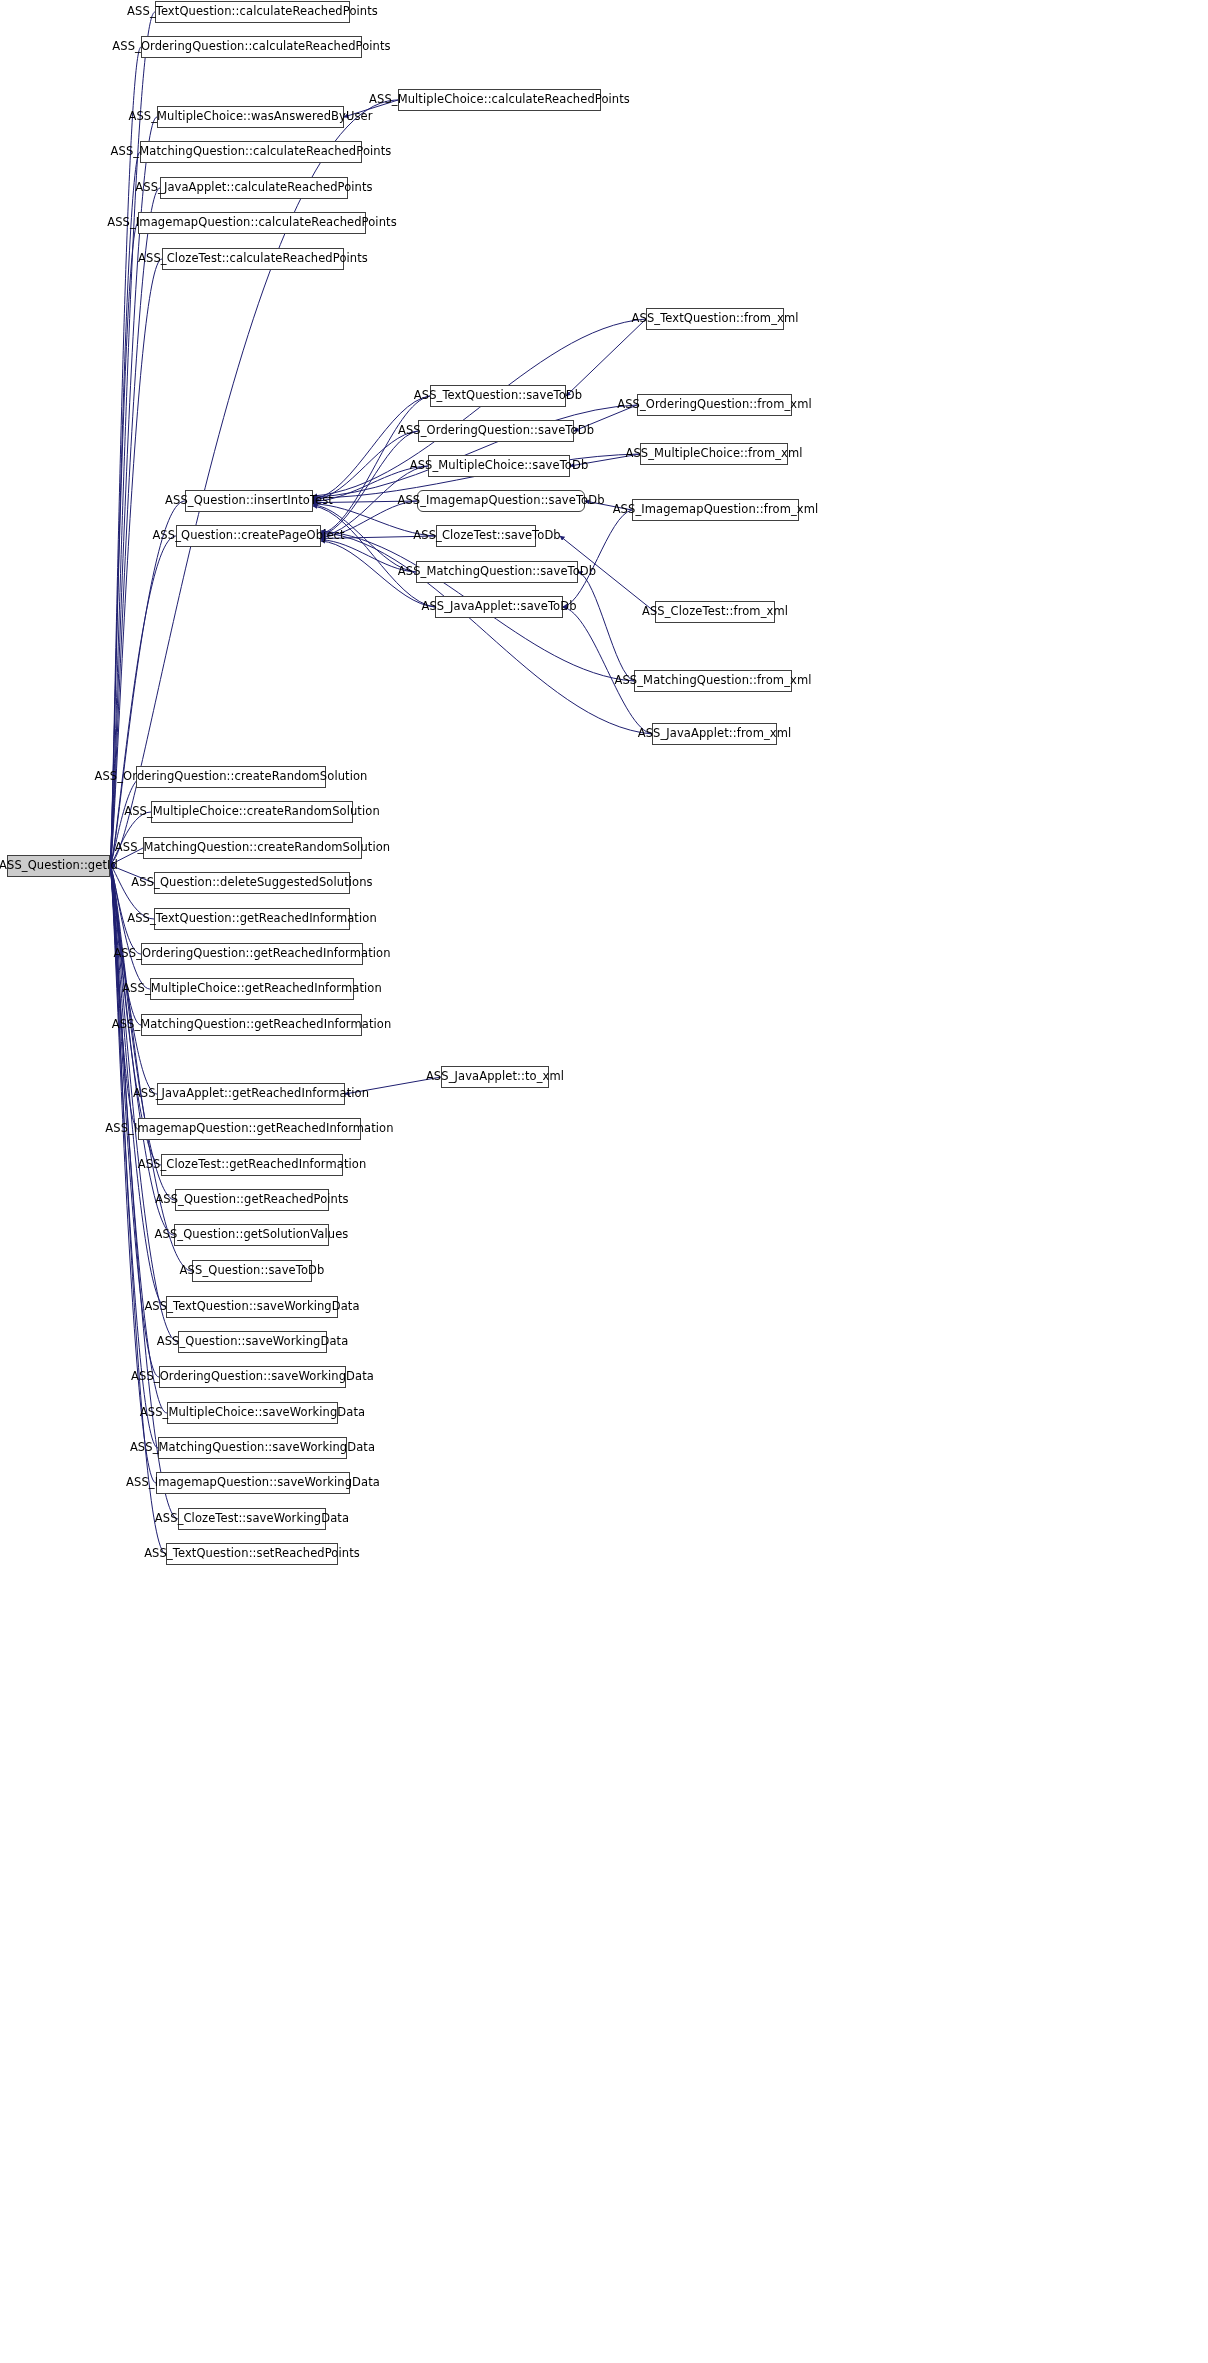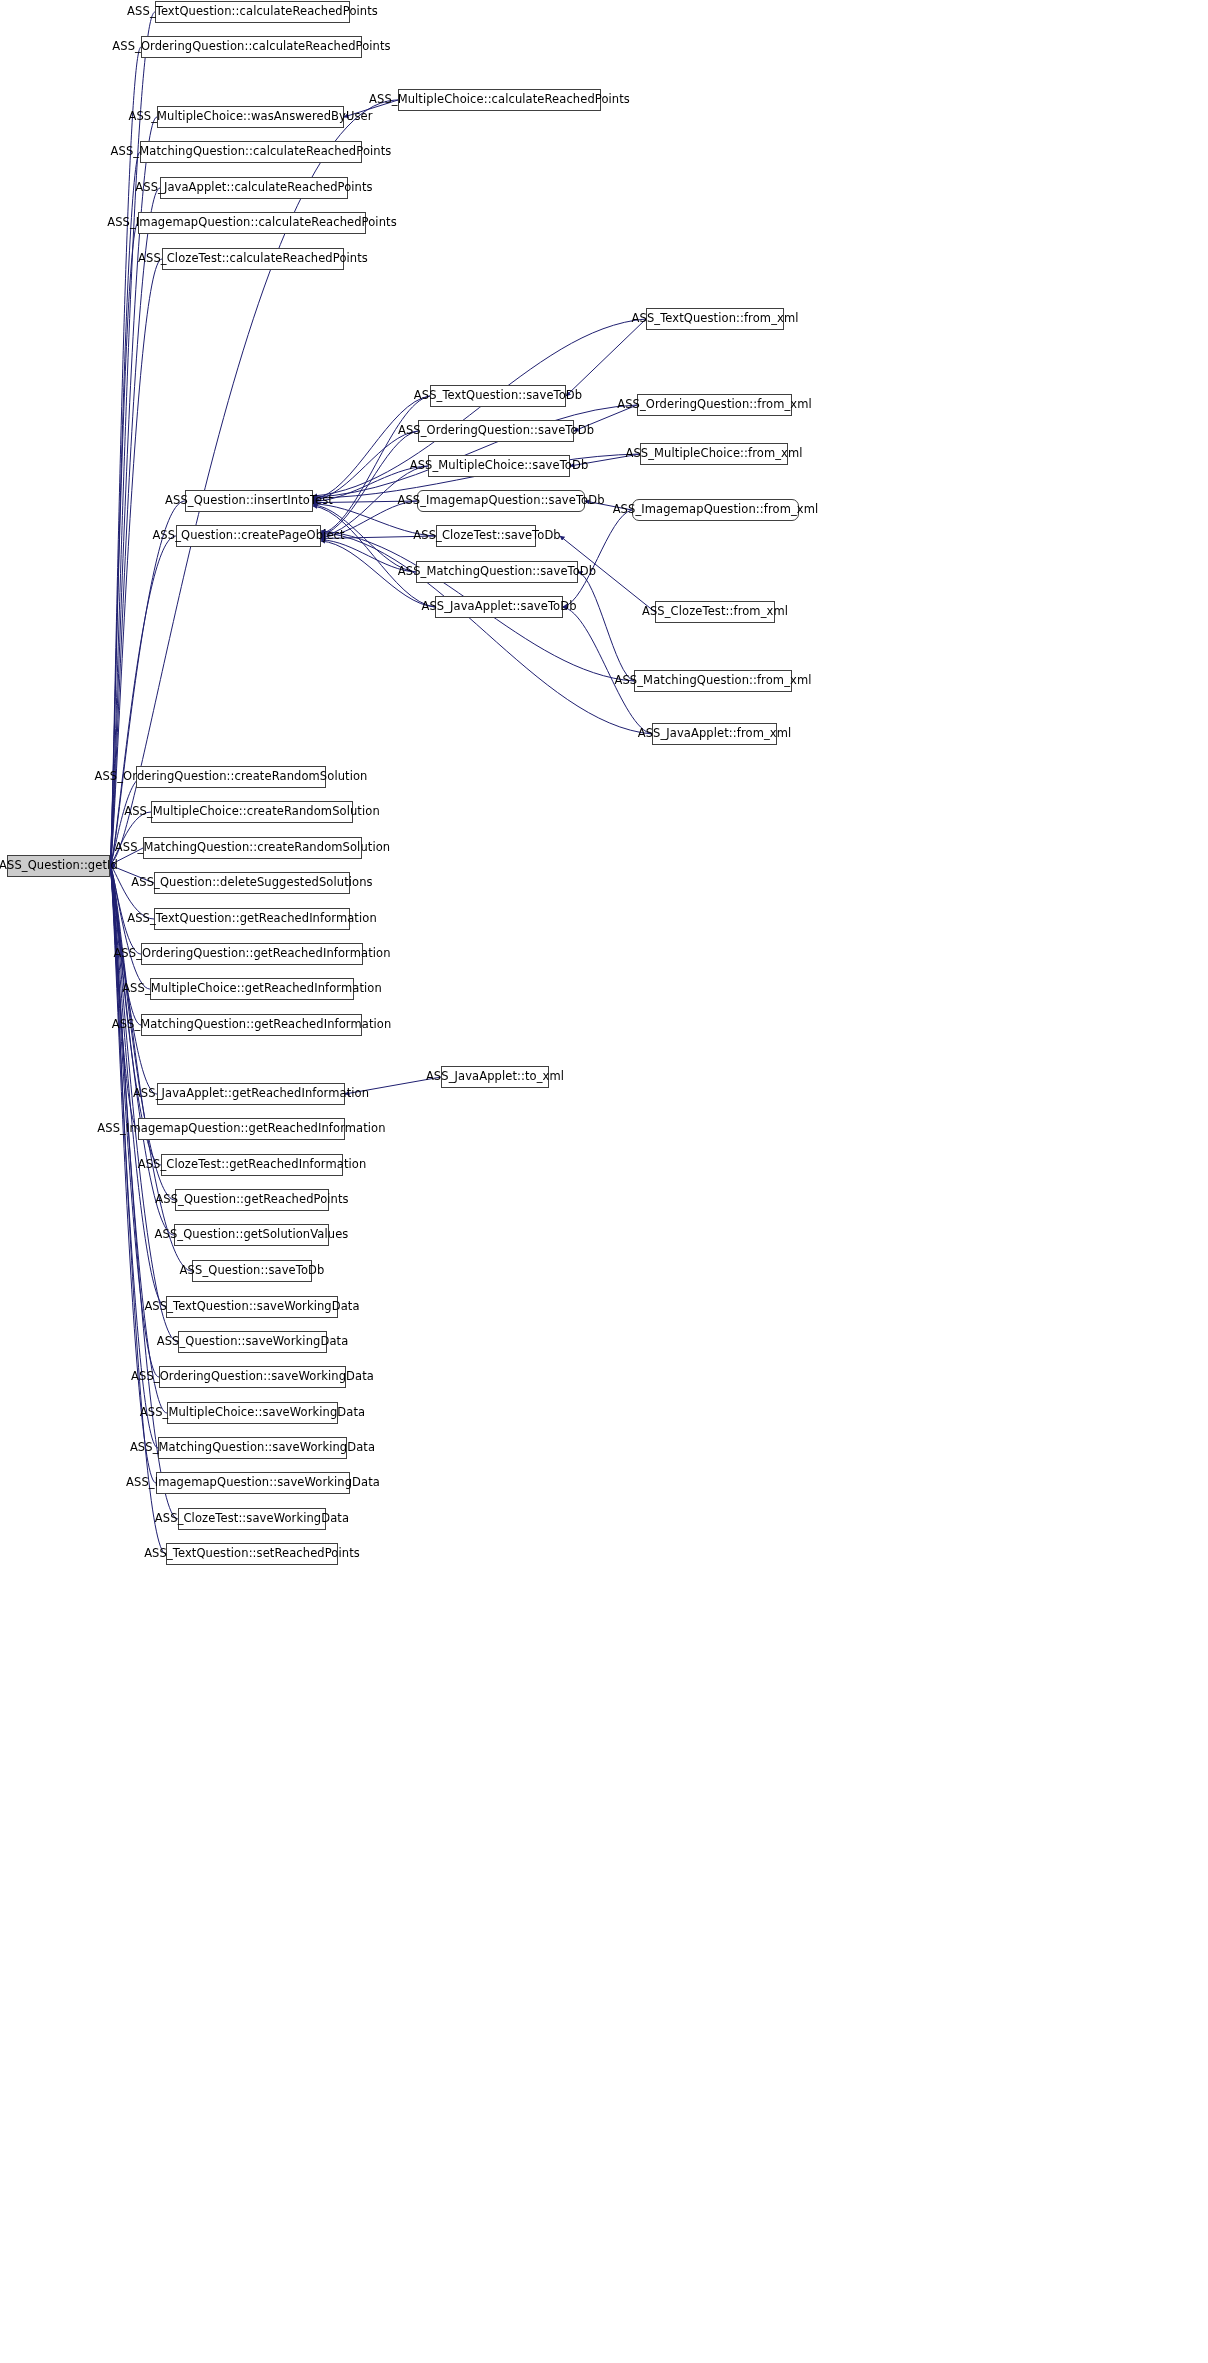--- a/index.html
+++ b/index.html
@@ -128,40 +128,40 @@
       <div class="node" style="left: 138px; top: 212px; width: 228px;">ASS_ImagemapQuestion::calculateReachedPoints</div>
       <div class="node" style="left: 162px; top: 248px; width: 182px;">ASS_ClozeTest::calculateReachedPoints</div>
       <div class="node" style="left: 646px; top: 308px; width: 138px;">ASS_TextQuestion::from_xml</div>
       <div class="node" style="left: 430px; top: 385px; width: 136px; text-align: right;">ASS_TextQuestion::saveToDb</div>
       <div class="node" style="left: 637px; top: 394px; width: 155px;">ASS_OrderingQuestion::from_xml</div>
       <div class="node" style="left: 418px; top: 420px; width: 156px;">ASS_OrderingQuestion::saveToDb</div>
       <div class="node" style="left: 640px; top: 443px; width: 148px;">ASS_MultipleChoice::from_xml</div>
       <div class="node" style="left: 428px; top: 455px; width: 142px;">ASS_MultipleChoice::saveToDb</div>
       <div class="node" style="left: 185px; top: 490px; width: 128px;">ASS_Question::insertIntoTest</div>
       <div class="node" style="left: 417px; top: 490px; width: 168px; border-radius: 6px;">ASS_ImagemapQuestion::saveToDb</div>
-      <div class="node" style="left: 632px; top: 499px; width: 167px; border-radius: 7px;">ASS_ImagemapQuestion::from_xml</div>
+      <div class="node" style="left: 632px; top: 499px; width: 167px;">ASS_ImagemapQuestion::from_xml</div>
       <div class="node" style="left: 176px; top: 525px; width: 145px;">ASS_Question::createPageObject</div>
       <div class="node" style="left: 436px; top: 525px; width: 100px; padding-left: 8px;">ASS_ClozeTest::saveToDb</div>
       <div class="node" style="left: 416px; top: 561px; width: 162px;">ASS_MatchingQuestion::saveToDb</div>
       <div class="node" style="left: 655px; top: 601px; width: 120px;">ASS_ClozeTest::from_xml</div>
       <div class="node" style="left: 435px; top: 596px; width: 128px;">ASS_JavaApplet::saveToDb</div>
       <div class="node" style="left: 634px; top: 670px; width: 158px;">ASS_MatchingQuestion::from_xml</div>
       <div class="node" style="left: 652px; top: 723px; width: 125px;">ASS_JavaApplet::from_xml</div>
       <div class="node" style="left: 136px; top: 766px; width: 190px;">ASS_OrderingQuestion::createRandomSolution</div>
       <div class="node" style="left: 151px; top: 801px; width: 202px;">ASS_MultipleChoice::createRandomSolution</div>
       <div class="node" style="left: 143px; top: 837px; width: 219px;">ASS_MatchingQuestion::createRandomSolution</div>
       <div class="node root" style="left: 7px; top: 855px; width: 103px;">ASS_Question::getId</div>
       <div class="node" style="left: 154px; top: 872px; width: 196px;">ASS_Question::deleteSuggestedSolutions</div>
       <div class="node" style="left: 154px; top: 908px; width: 196px;">ASS_TextQuestion::getReachedInformation</div>
       <div class="node" style="left: 141px; top: 943px; width: 222px;">ASS_OrderingQuestion::getReachedInformation</div>
       <div class="node" style="left: 150px; top: 978px; width: 204px;">ASS_MultipleChoice::getReachedInformation</div>
       <div class="node" style="left: 141px; top: 1014px; width: 221px;">ASS_MatchingQuestion::getReachedInformation</div>
       <div class="node" style="left: 441px; top: 1066px; width: 108px;">ASS_JavaApplet::to_xml</div>
       <div class="node" style="left: 157px; top: 1083px; width: 188px;">ASS_JavaApplet::getReachedInformation</div>
-      <div class="node" style="left: 138px; top: 1118px; width: 207px;">ASS_ImagemapQuestion::getReachedInformation</div>
+      <div class="node" style="left: 138px; top: 1118px; width: 223px;">ASS_ImagemapQuestion::getReachedInformation</div>
       <div class="node" style="left: 161px; top: 1154px; width: 182px;">ASS_ClozeTest::getReachedInformation</div>
       <div class="node" style="left: 175px; top: 1189px; width: 154px;">ASS_Question::getReachedPoints</div>
       <div class="node" style="left: 174px; top: 1224px; width: 155px;">ASS_Question::getSolutionValues</div>
       <div class="node" style="left: 192px; top: 1260px; width: 120px;">ASS_Question::saveToDb</div>
       <div class="node" style="left: 166px; top: 1296px; width: 172px;">ASS_TextQuestion::saveWorkingData</div>
       <div class="node" style="left: 178px; top: 1331px; width: 149px;">ASS_Question::saveWorkingData</div>
       <div class="node" style="left: 159px; top: 1366px; width: 187px;">ASS_OrderingQuestion::saveWorkingData</div>
       <div class="node" style="left: 167px; top: 1402px; width: 171px;">ASS_MultipleChoice::saveWorkingData</div>
       <div class="node" style="left: 158px; top: 1437px; width: 189px;">ASS_MatchingQuestion::saveWorkingData</div>
       <div class="node" style="left: 156px; top: 1472px; width: 194px;">ASS_ImagemapQuestion::saveWorkingData</div>

